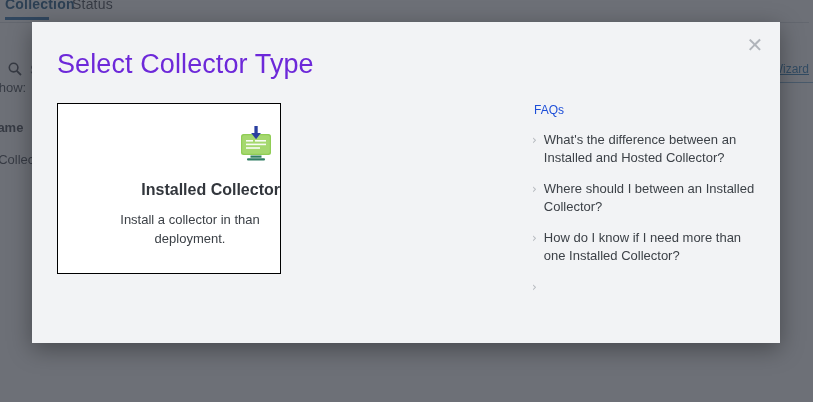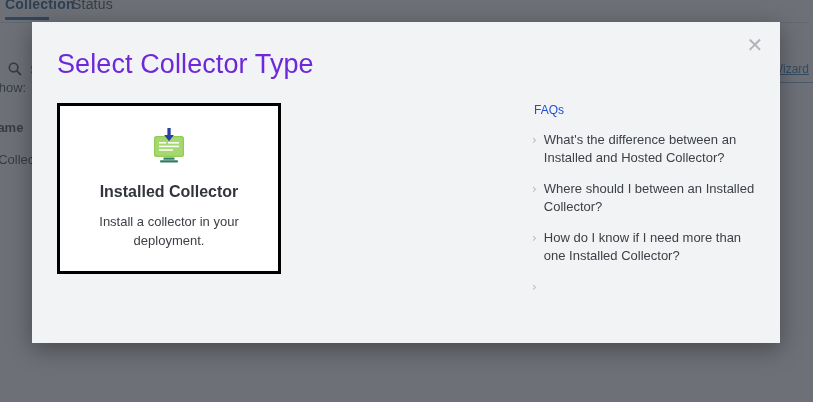--- a/index.html
+++ b/index.html
@@ -145,26 +145,26 @@
     position: absolute;
     left: 25px;
     top: 81px;
     display: flex;
     gap: 7px;
   }
   .card {
     width: 224px;
     height: 171px;
     background: #ffffff;
-    border: 3px solid #000000;
+    border: 1px solid #000000;
     box-sizing: border-box;
     cursor: pointer;
     display: flex;
     flex-direction: column;
-    align-items: center;
+    align-items: flex-end;
     position: relative;
   }
   .card-icon {
     margin-top: 21px;
     width: 48px;
     height: 44px;
     display: flex;
     align-items: center;
     justify-content: center;
   }
@@ -265,21 +265,21 @@
           <rect x="13" y="22.2" width="14" height="1.6" fill="#ffffff" opacity=".92"></rect>
           <rect x="17.5" y="30.5" width="11" height="2.2" fill="#2f7d62"></rect>
           <rect x="14" y="33.2" width="18" height="2.4" rx="1" fill="#2f7d62"></rect>
           <g fill="#2a3fa0">
             <rect x="21.4" y="1" width="3.3" height="8"></rect>
             <polygon points="18.2,8 27.9,8 23.05,14.2"></polygon>
           </g>
         </svg>
       </div>
       <div class="card-title">Installed Collector</div>
-      <div class="card-desc">Install a collector in your deployment.</div>
+      <div class="card-desc">Install a collector in than deployment.</div>
     </div>
 
   </div>
 
   <div id="faq">
     <div id="faq-heading">FAQs</div>
 
     <div class="faq-item">
       <span class="faq-chevron">›</span>
       <span class="faq-text">What's the difference between an Installed and Hosted Collector?</span>

